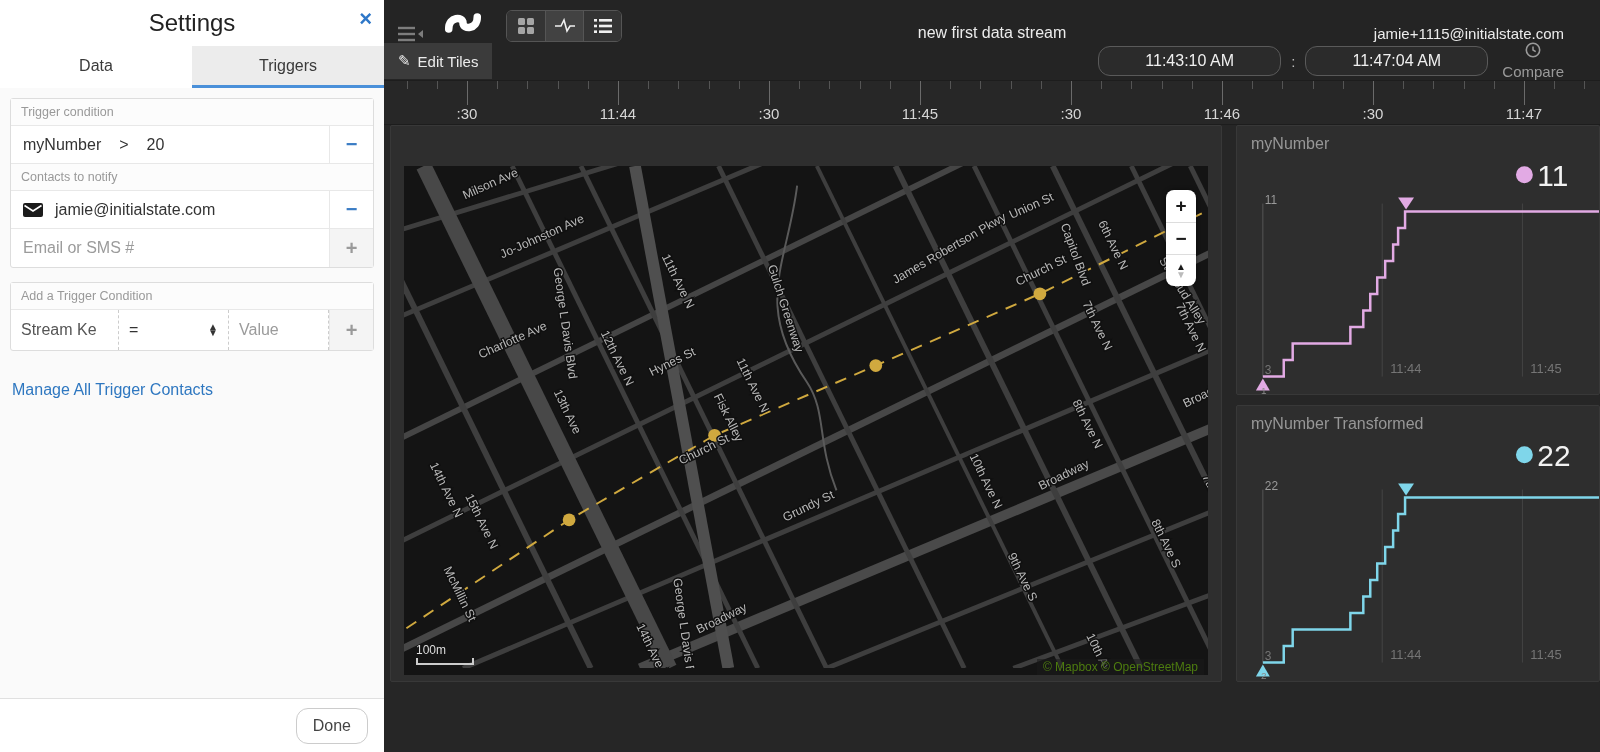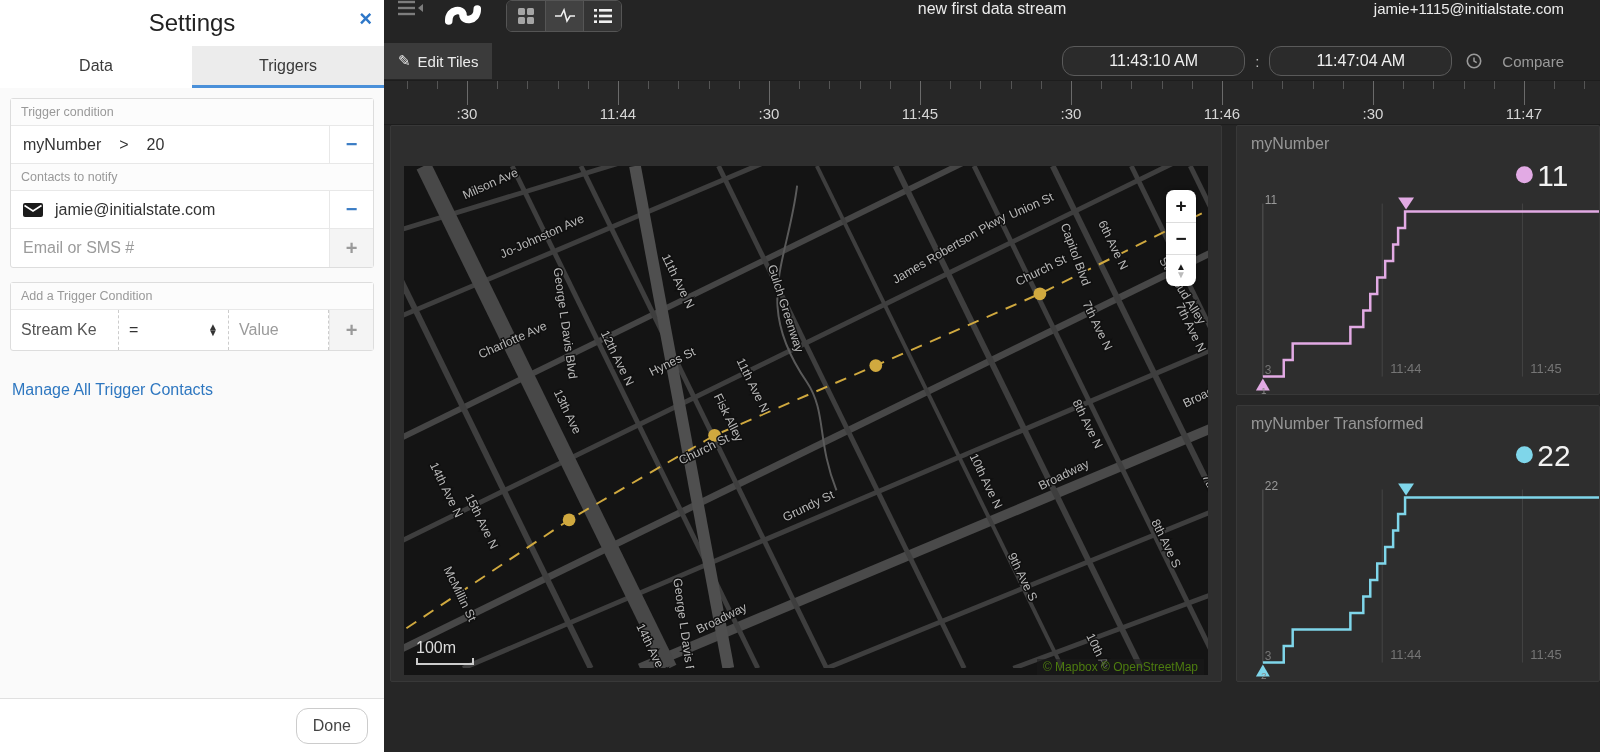--- a/index.html
+++ b/index.html
@@ -32,52 +32,52 @@
   .cond-field.f2 { width:110px; justify-content:space-between; color:#333; cursor:pointer; }
   .cond-field.f3 { flex:1; color:#9b9b9b; }
   .sel-arrows { display:flex; flex-direction:column; line-height:0.62; font-size:10px; color:#333; }
   .sel-arrows span:last-child { color:#333; }
   .manage-link { color:#2e77c0; font-size:16px; margin:16px 2px; cursor:pointer; display:inline-block; }
   .settings-footer { height:54px; background:#fff; border-top:1px solid #e0e0e0; display:flex; align-items:center; justify-content:flex-end; padding-right:16px; }
   .done-btn { background:#fff; border:1px solid #ccc; border-radius:12px; padding:8px 16px; font-size:16px; color:#444; cursor:pointer; }
 
   
   .dash { flex:1; position:relative; background:#262626; color:#ddd; }
-  .topbar { height:42px; display:flex; align-items:flex-start; background:#242424; position:relative; }
+  .topbar { height:42px; display:flex; align-items:flex-end; background:#242424; position:relative; }
   .hamburger { margin-left:14px; cursor:pointer; display:flex; align-items:center; }
   .logo { margin-left:18px; }
   .view-group { display:flex; border:1px solid #555; border-radius:6px; overflow:hidden; margin-left:22px; }
   .view-btn { width:38px; height:30px; display:flex; align-items:center; justify-content:center; background:#343434; cursor:pointer; border-left:1px solid #555; }
   .view-btn:first-child { border-left:none; }
   .view-btn.mid { background:#424242; }
   .stream-title { position:absolute; left:50%; transform:translateX(-50%); font-size:16px; color:#ececec; }
   .account-email { position:absolute; right:36px; font-size:15px; color:#ececec; }
   .row2 { height:38px; display:flex; align-items:center; position:relative; background:#242424; }
   .edit-tiles { height:36px; padding:0 14px; display:flex; align-items:center; gap:7px; background:#3b3b3b; color:#ececec; font-size:15px; cursor:pointer; }
   .time-controls { position:absolute; right:36px; display:flex; align-items:center; gap:10px; }
   .time-input { width:183px; height:30px; background:#2b2b2b; border:1px solid #5a5a5a; border-radius:12px; color:#f0f0f0; font-size:16px; display:flex; align-items:center; justify-content:center; cursor:text; }
   .time-sep { color:#bbb; font-size:15px; }
-  .compare { display:flex; align-items:center; gap:20px; color:#9a9a9a; font-size:15px; cursor:pointer; margin-left:4px; }
+  .compare { display:flex; align-items:center; gap:5px; color:#9a9a9a; font-size:15px; cursor:pointer; margin-left:4px;flex-direction:column; }
   .axis { height:45px; position:relative; background:#272727; border-top:1px solid #1d1d1d; border-bottom:1px solid #1d1d1d; }
   .tick { position:absolute; top:0; width:1px; background:#555; height:8px; }
   .tick.major { height:24px; background:#6a6a6a; }
   .tick-label { position:absolute; top:24px; transform:translateX(-50%); font-size:15px; color:#d6d6d6; }
 
   .tiles { position:absolute; top:125px; left:0; right:0; bottom:0; }
   .tile { position:absolute; background:#2e2e2e; border:1px solid #383838; border-radius:2px; }
   .tile-header { padding:9px 14px; font-size:16px; color:#979797; }
   .map-tile { left:6px; top:0; width:832px; height:557px; }
   .map-area { position:absolute; left:13px; top:40px; right:13px; bottom:6px; background:#141414; overflow:hidden; }
   .map-area svg.map { position:absolute; inset:0; }
   .zoom-ctl { position:absolute; right:12px; top:24px; width:30px; background:#fff; border-radius:8px; box-shadow:0 0 4px rgba(0,0,0,.5); overflow:hidden; }
   .zoom-btn { height:32px; display:flex; align-items:center; justify-content:center; font-size:19px; font-weight:700; color:#1a1a1a; border-top:1px solid #ddd; cursor:pointer; }
   .zoom-btn:first-child { border-top:none; }
   .pitch { flex-direction:column; line-height:0.8; font-size:10px; }
   .pitch .dn { color:#bbb; }
-  .scale-ctl { position:absolute; left:12px; bottom:10px; color:#ddd; font-size:16px; }
+  .scale-ctl { position:absolute; left:12px; bottom:10px; color:#ddd; font-size:12px; }
   .scale-bar { width:58px; border:2px solid #ccc; border-top:none; height:7px; margin-top:1px; }
   .attribution { position:absolute; right:4px; bottom:0; font-size:12px; color:#4d7c0f; background:rgba(25,25,25,.55); padding:1px 6px; }
 
   .chart-tile { left:852px; width:364px; overflow:hidden; }
   .chart-tile svg.chart { position:absolute; inset:0; }
   .ct1 { top:0; height:270px; }
   .ct2 { top:280px; height:277px; }
   .chart-title { position:absolute; top:9px; left:14px; font-size:16px; color:#979797; }
 </style>
 </head>

